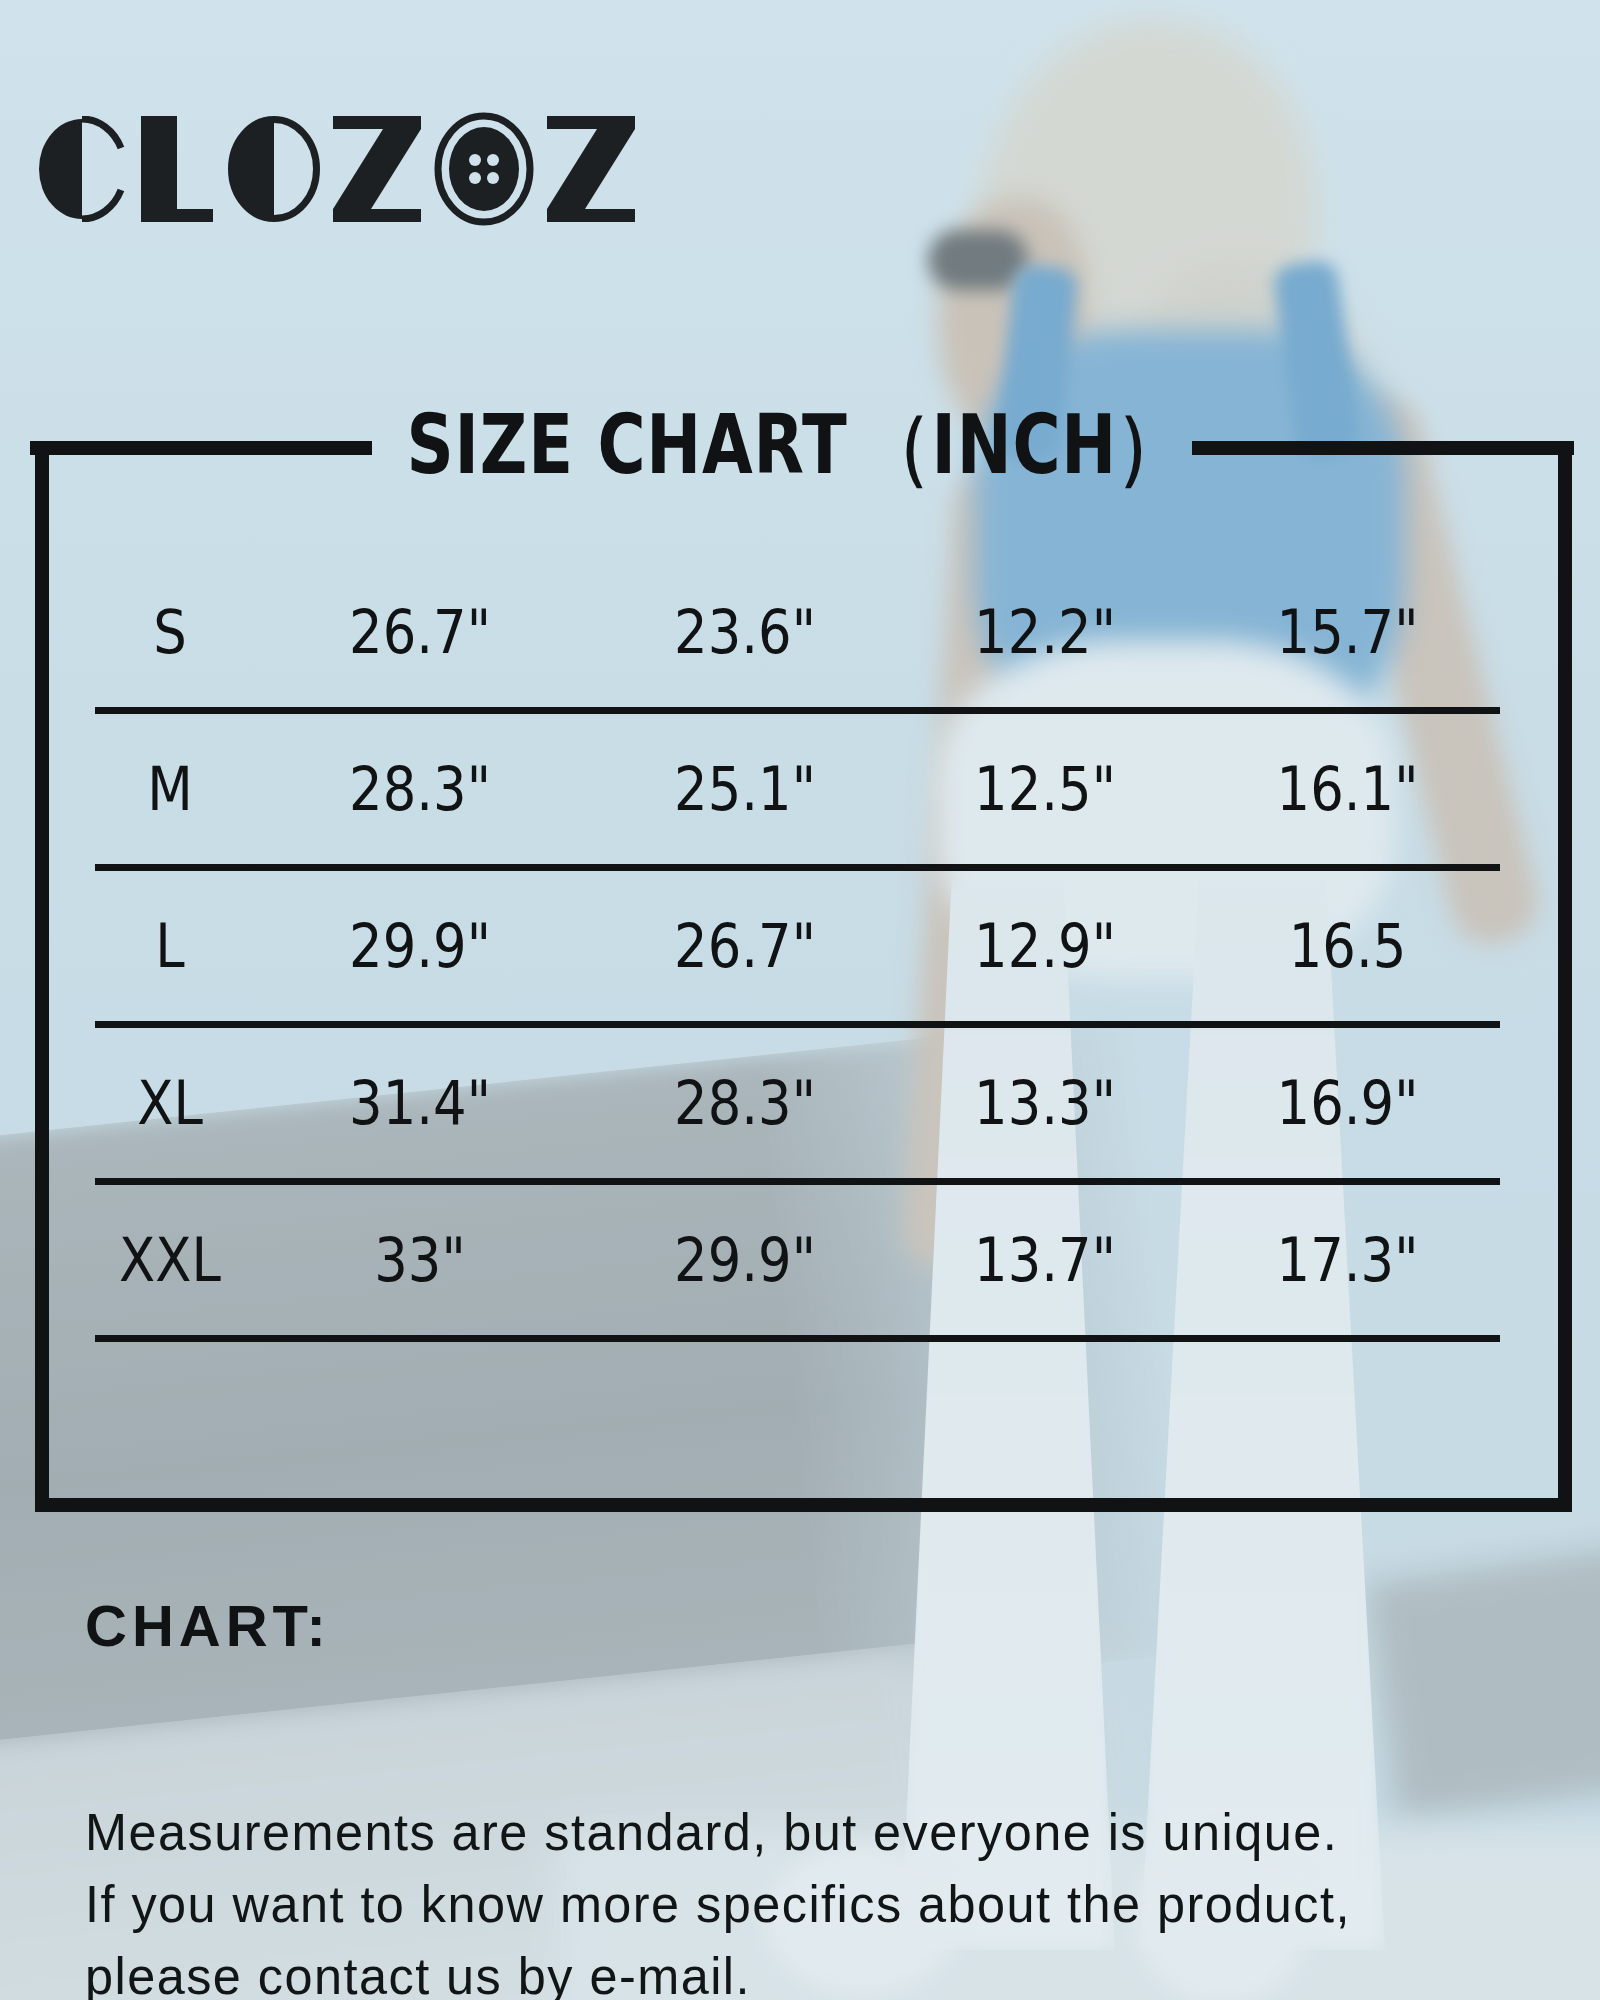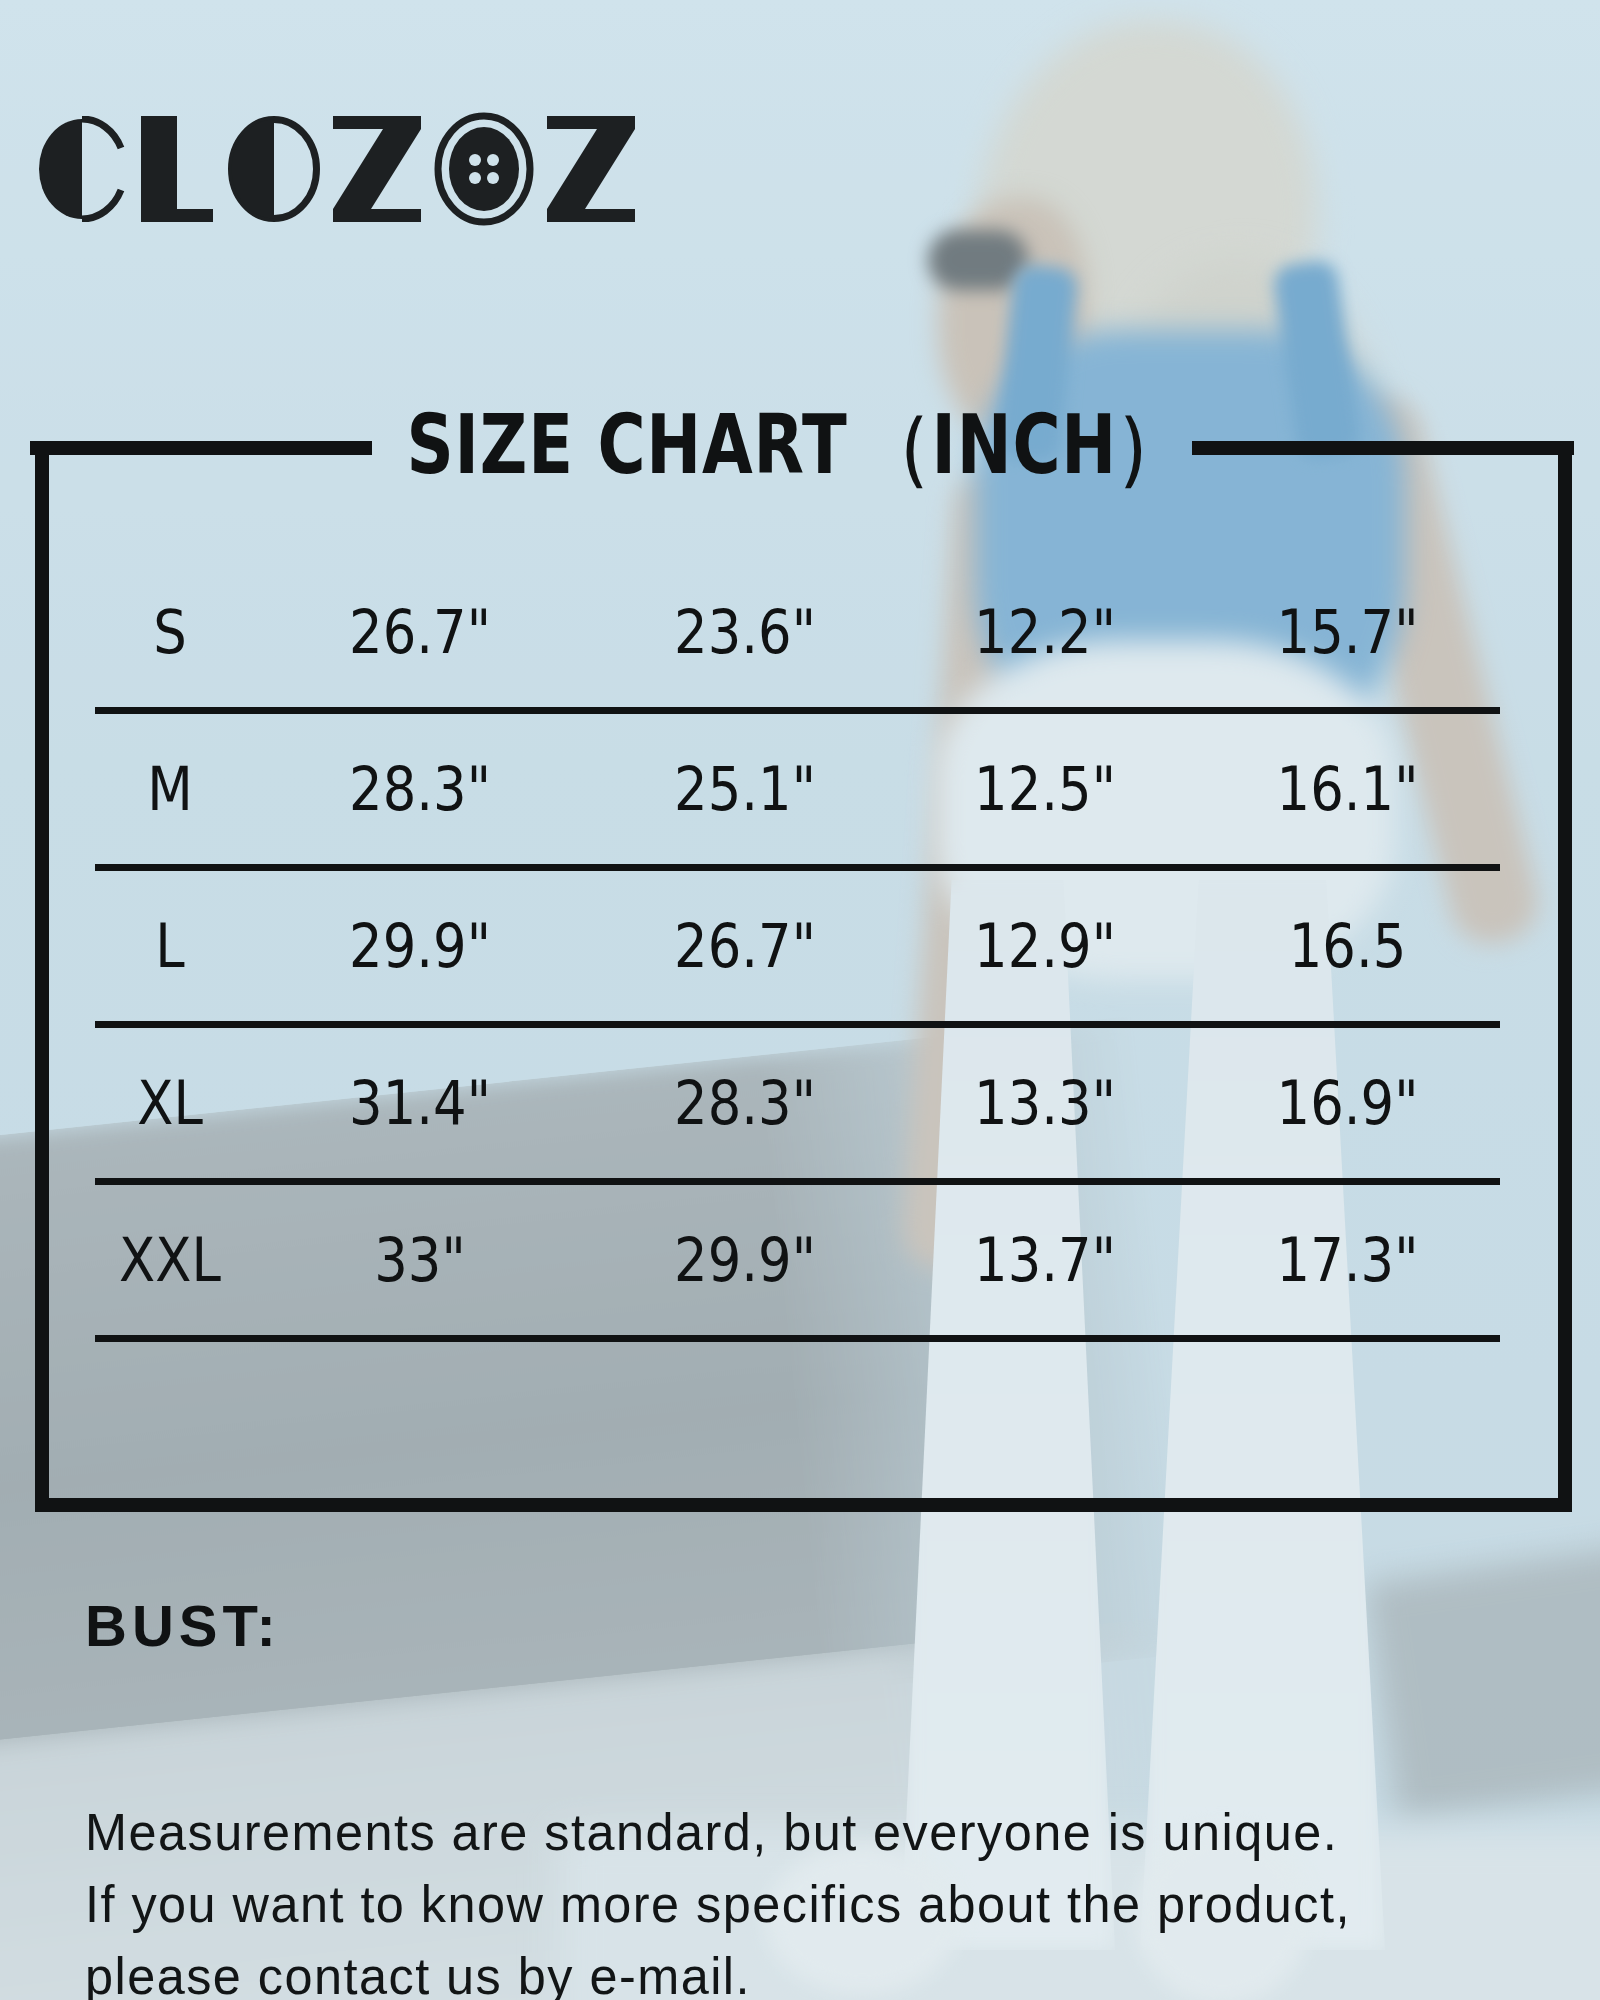--- a/index.html
+++ b/index.html
@@ -198,20 +198,20 @@
     </div>
     <div class="t-row d-row">
       <div class="cell">XXL</div>
       <div class="cell">33"</div>
       <div class="cell">29.9"</div>
       <div class="cell">13.7"</div>
       <div class="cell">17.3"</div>
     </div>
   </div>
 
-  <h2 class="note-heading">BUST:</h2>
+  <h2 class="note-heading">CHART:</h2>
   <div class="note-body">
     <p>Measurements are standard, but everyone is unique.</p>
     <p>If you want to know more specifics about the product,</p>
     <p>please contact us by e-mail.</p>
   </div>
 
 </div>
 
 </body></html>

